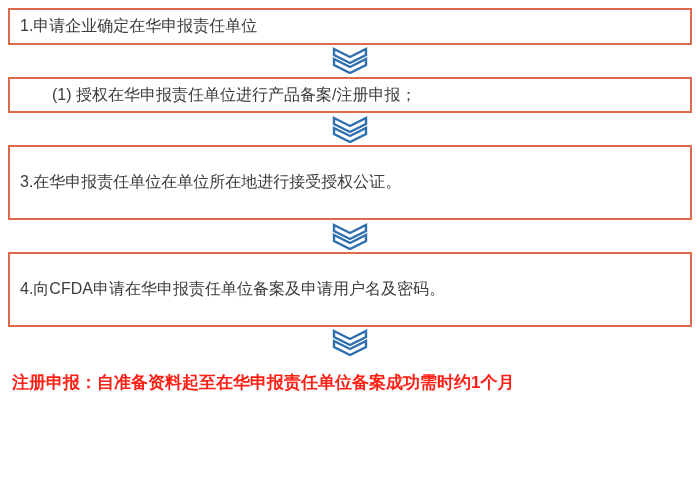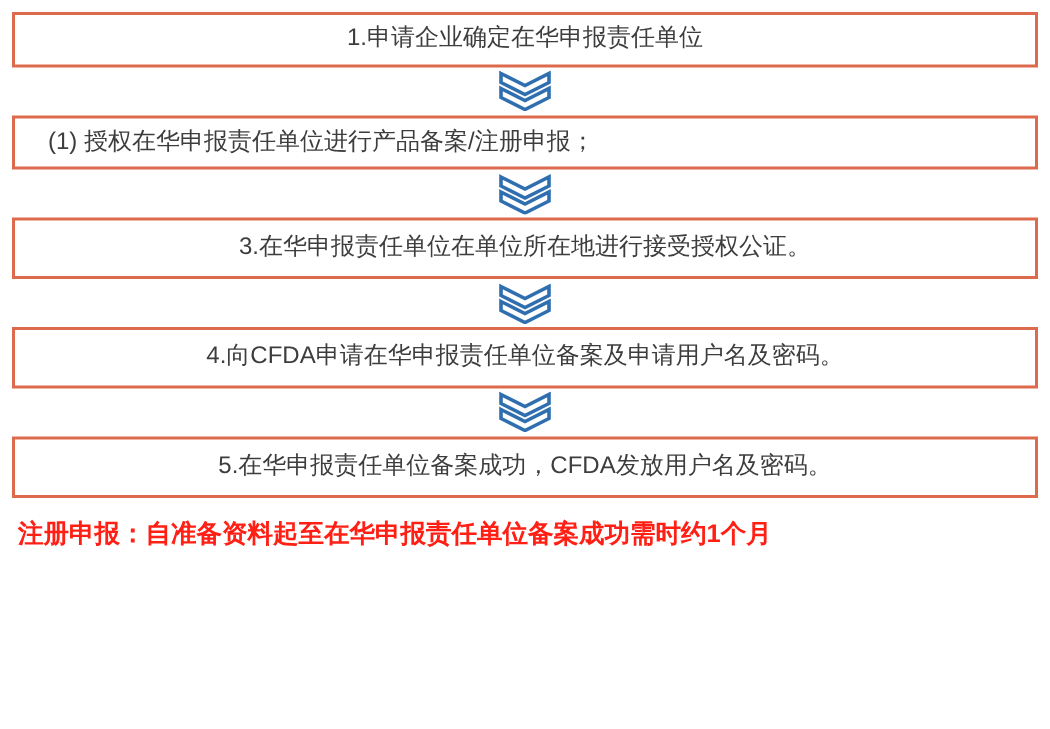--- a/index.html
+++ b/index.html
@@ -23,24 +23,24 @@
   }
   .box{
     width:100%;
     border:2px solid var(--border-color);
     background:#fff;
     padding:5px 10px;
     font-size:16px;
     line-height:1.42;
     color:var(--text-color);
   }
-  .box-title{white-space:pre-wrap;text-align:center;}
+  .box-title{white-space:pre-wrap;}
   .box-body{white-space:pre-wrap;text-align:justify;}
-  .box-item{margin-left:12px;white-space:pre-wrap;}
-  .box.single{padding:7px 10px;}
+  .box-item{margin-left:32px;white-space:pre-wrap;}
+  .box.single{padding:24px 10px;}
   .arrow{
     height:30px;
     display:flex;align-items:center;justify-content:center;
     flex:0 0 auto;
     margin:1px 0;
   }
   .arrow svg polygon{
     fill:#ffffff;
     stroke:var(--arrow-color);
     stroke-width:2.4;
@@ -98,19 +98,16 @@
     <div class="box-title">4.向CFDA申请在华申报责任单位备案及申请用户名及密码。</div>
   </div>
 
   <div class="arrow">
     <svg width="36" height="27" viewBox="0 0 36 27" aria-hidden="true">
       <polygon points="2,2 18,10 34,2 34,8 18,16 2,8"></polygon>
       <polygon points="2,12 18,20 34,12 34,18 18,26 2,18"></polygon>
     </svg>
   </div>
 
-  <div class="box single">
-    <div class="box-title">5.在华申报责任单位备案成功，CFDA发放用户名及密码。</div>
-  </div>
 
   <div class="note">注册申报：自准备资料起至在华申报责任单位备案成功需时约1个月</div>
 
 </div>
 
 </body></html>

